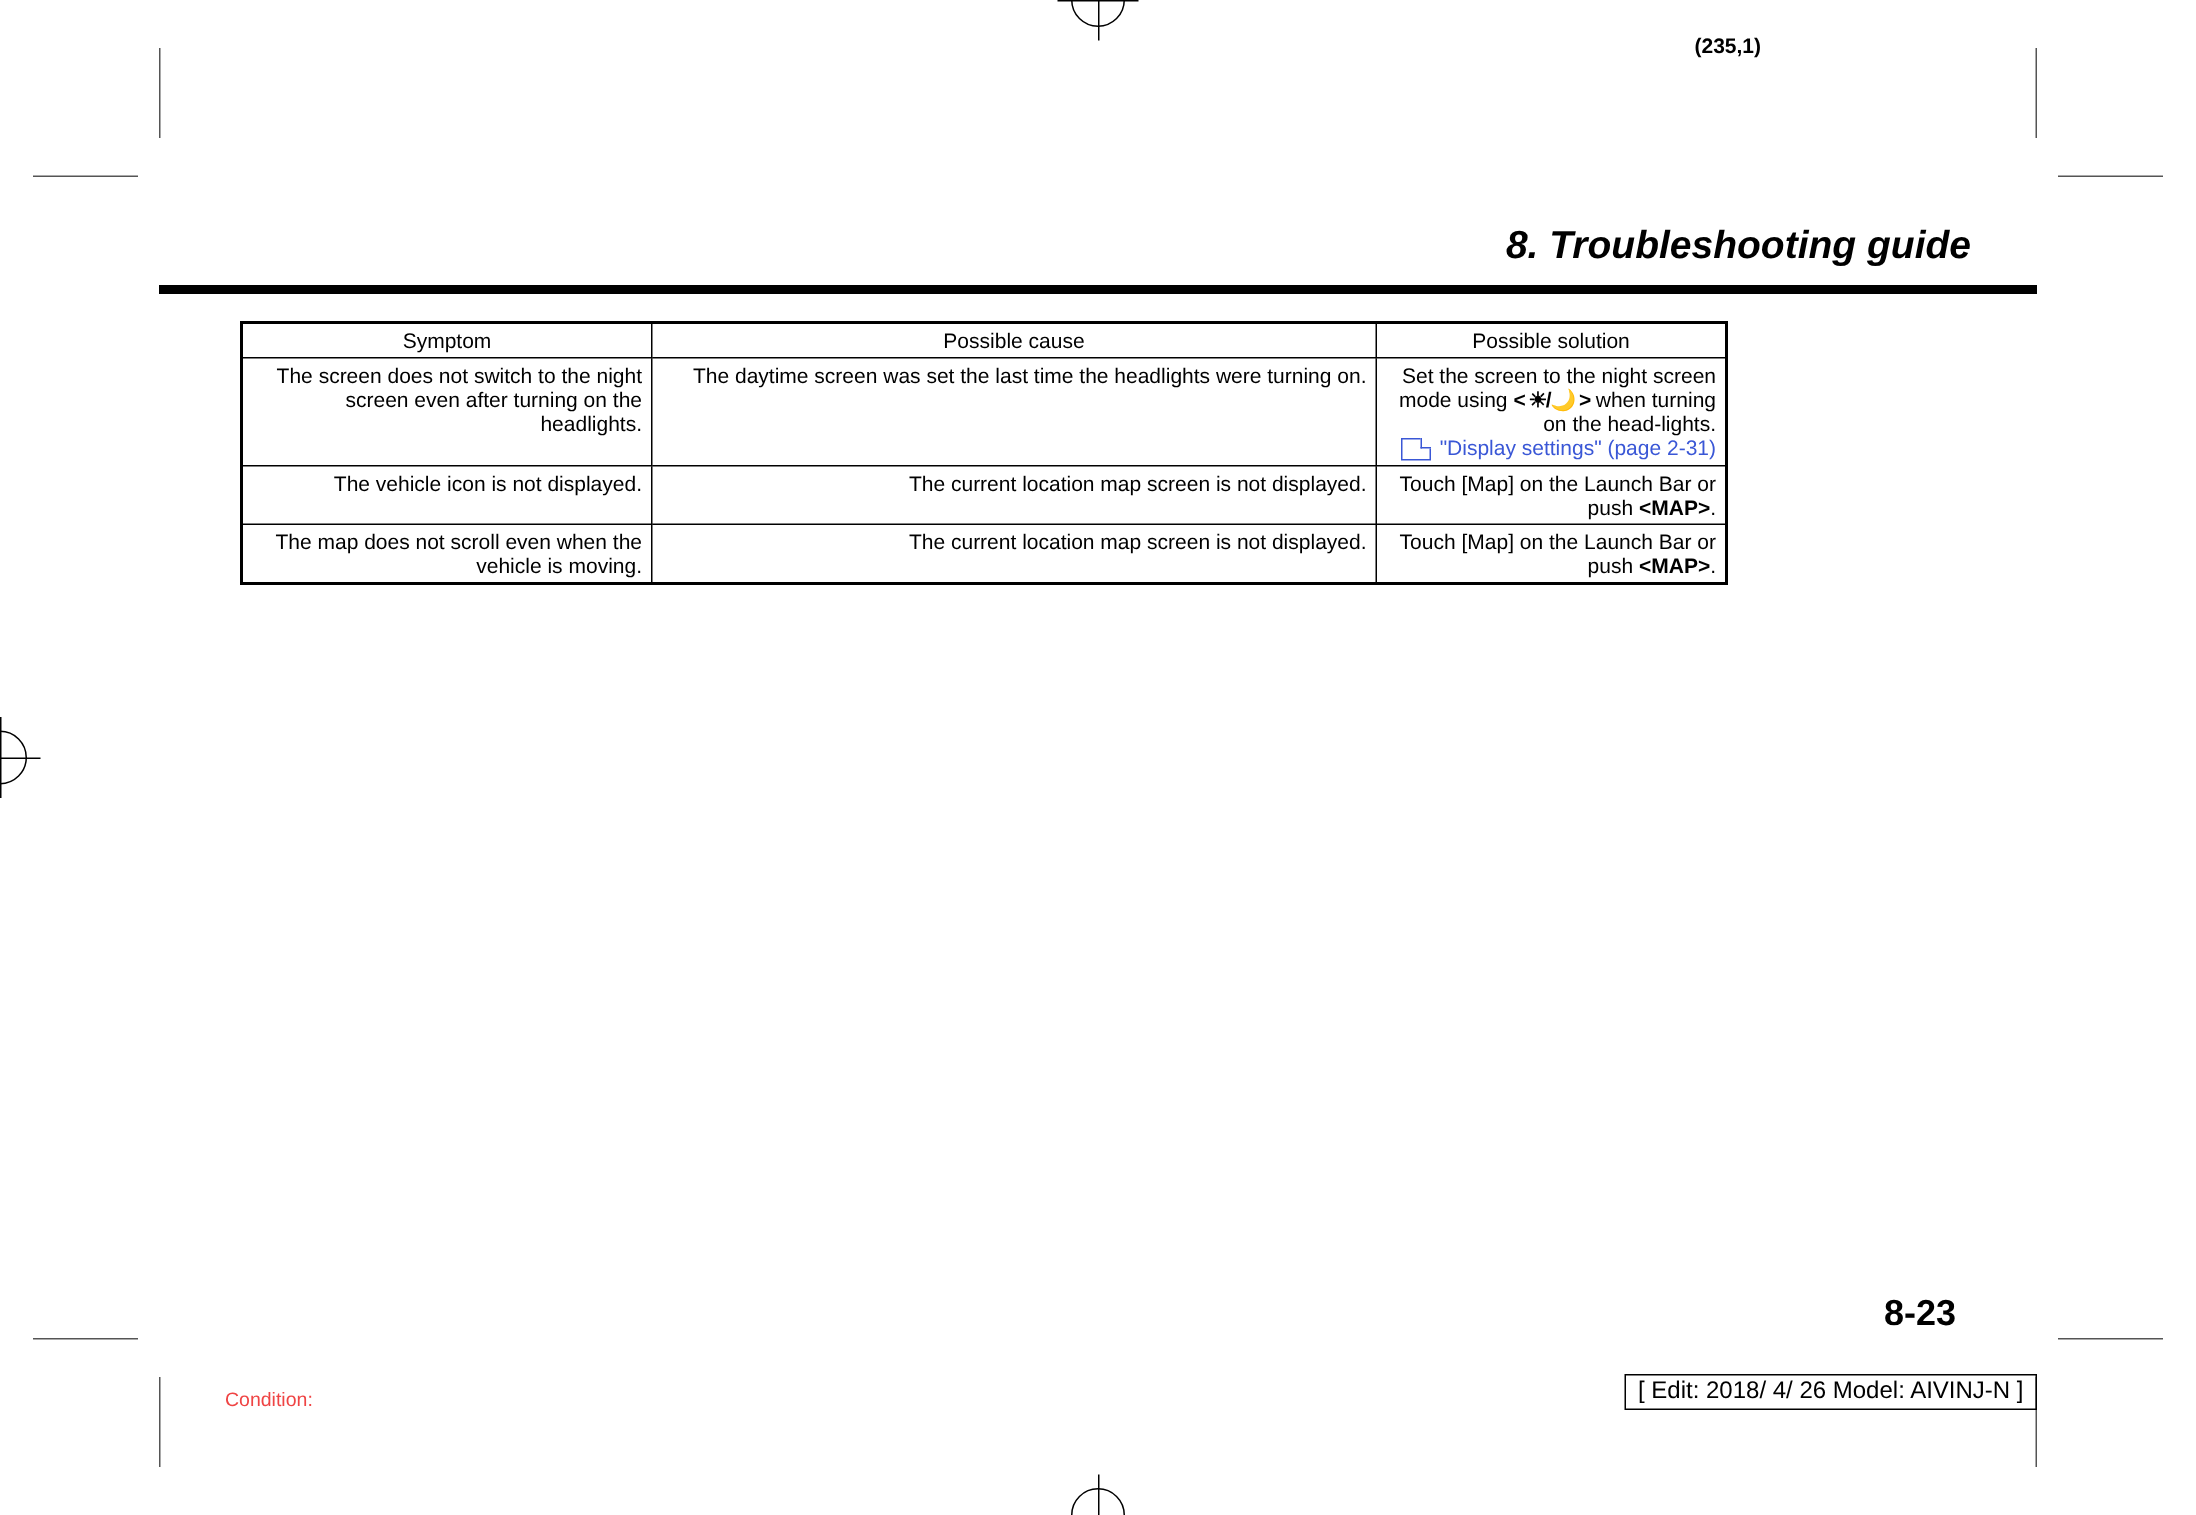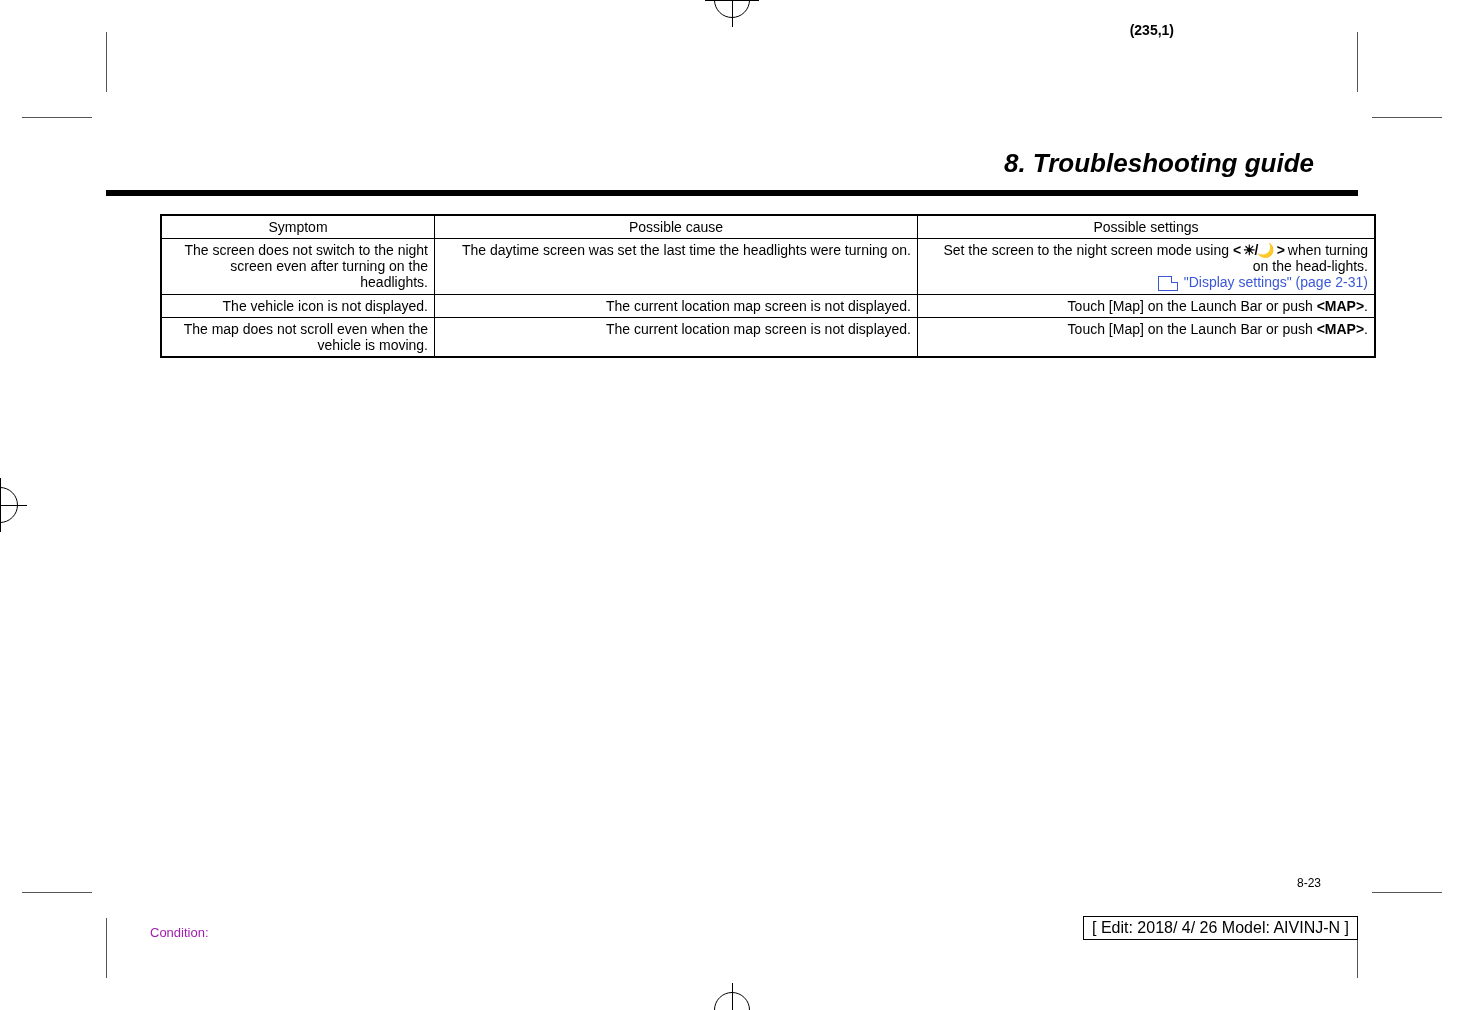--- a/index.html
+++ b/index.html
@@ -109,21 +109,21 @@
     right: 106px;
     height: 6px;
     background: #000;
   }
 
   table.trouble {
     position: absolute;
     top: 214px;
     left: 160px;
     right: 160px;
-    width: 1216px;
+    width: 992px;
     border-collapse: collapse;
     font-size: 14px;
   }
   table.trouble th, table.trouble td {
     border: 1px solid #000;
     padding: 3px 6px;
     vertical-align: top;
     text-align: right;
   }
   table.trouble th {
@@ -155,36 +155,37 @@
   }
 
   .brightness-icon {
     font-weight: bold;
     letter-spacing: -1px;
   }
 
   .page-number {
     position: absolute;
     bottom: 120px;
-    right: 143px;
-    font-size: 12px;
+    right: 160px;
+    font-size: 24px;
+    font-weight: bold;
   }
   .footer-box {
     position: absolute;
     bottom: 70px;
     right: 106px;
     border: 1px solid #000;
     padding: 2px 8px;
     font-size: 16px;
   }
   .condition {
     position: absolute;
     bottom: 70px;
     left: 150px;
-    color: #a21caf;
+    color: #ef4444;
     font-size: 13px;
   }
 </style>
 </head>
 <body>
 
 <div class="crop-top"></div>
 <div class="crop-bottom"></div>
 <div class="crop-side"></div>
 
@@ -200,21 +201,21 @@
 <div class="page-num-top">(235,1)</div>
 
 <div class="chapter-title">8. Troubleshooting guide</div>
 <div class="heavy-rule"></div>
 
 <table class="trouble">
   <thead>
     <tr>
       <th style="width:260px">Symptom</th>
       <th style="width:470px">Possible cause</th>
-      <th>Possible settings</th>
+      <th>Possible solution</th>
     </tr>
   </thead>
   <tbody>
     <tr>
       <td>The screen does not switch to the night screen even after turning on the headlights.</td>
       <td>The daytime screen was set the last time the headlights were turning on.</td>
       <td>
         <span>Set the screen to the night screen mode using </span><b class="brightness-icon">&lt; ☀/🌙 &gt;</b><span> when turning on the head-lights.</span><br>
         <span class="link-text"><span class="page-icon"></span> <span>"Display settings" (page 2-31)</span></span>
       </td>

